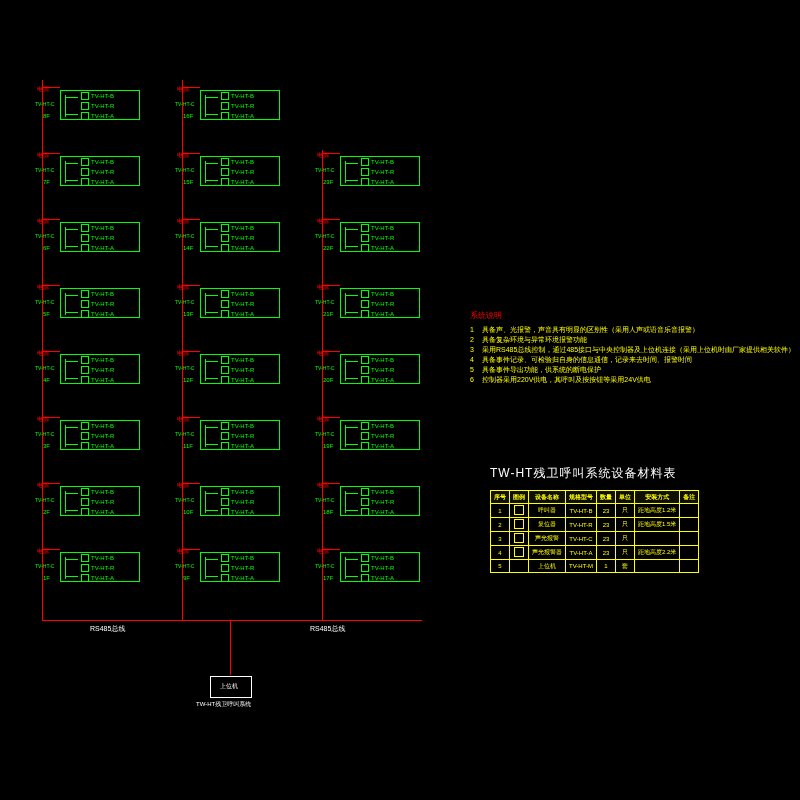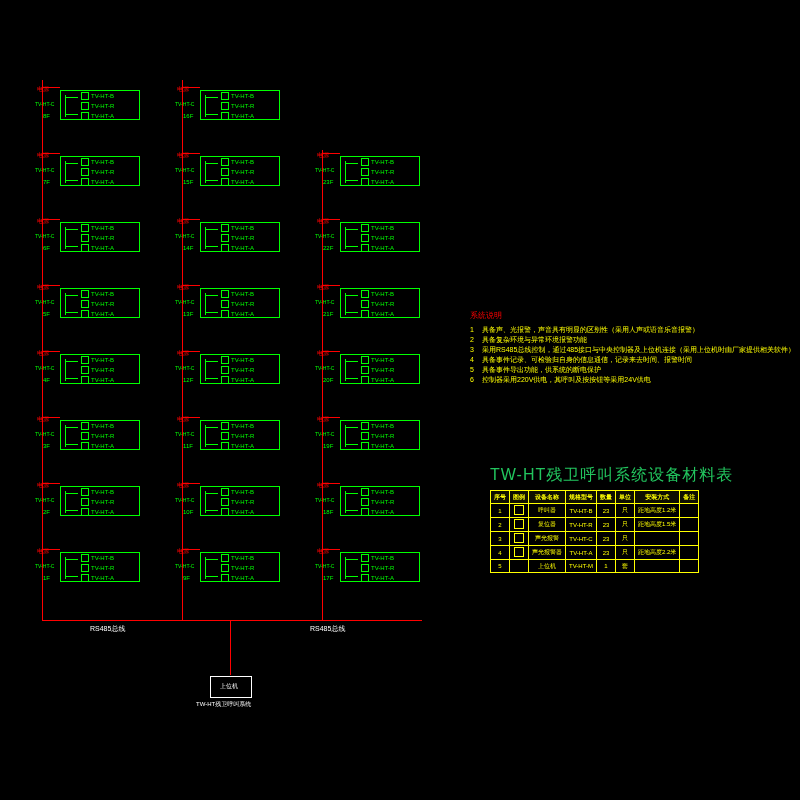--- a/index.html
+++ b/index.html
@@ -94,22 +94,22 @@
     top: 310px;
     width: 320px;
   }
   .notes-title { color: #ff0000; font-size: 8px; margin-bottom: 4px; }
   .notes-row { color: #ffff00; font-size: 7px; line-height: 10px; white-space: nowrap; }
   .notes-row .n { display: inline-block; width: 12px; }
   .table-title {
     position: absolute;
     left: 490px;
     top: 465px;
-    color: #22c55e;
-    font-size: 16px;
+    color: #ffffff;
+    font-size: 12px;
     letter-spacing: 1px;
   }
   .tbl {
     position: absolute;
     left: 490px;
     top: 490px;
     border-collapse: collapse;
   }
   .tbl th, .tbl td {
     border: 1px solid #ffff00;

